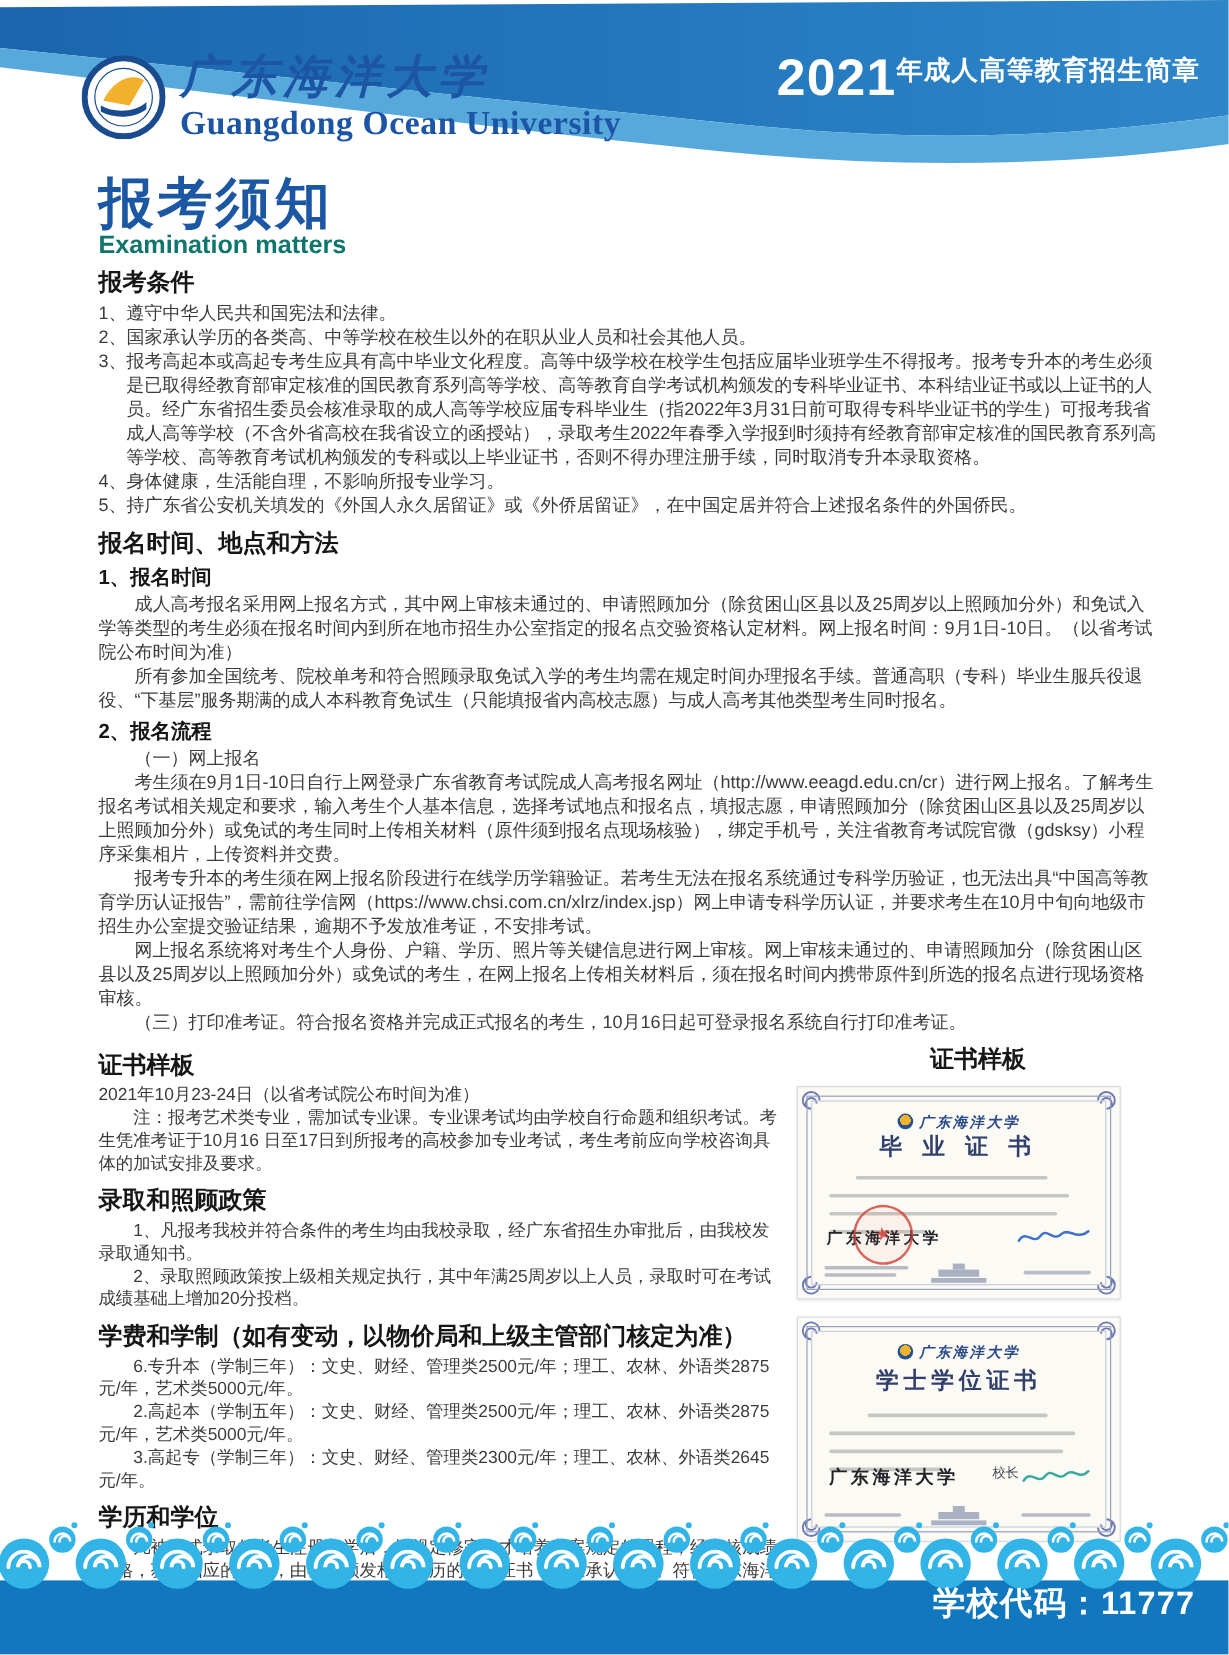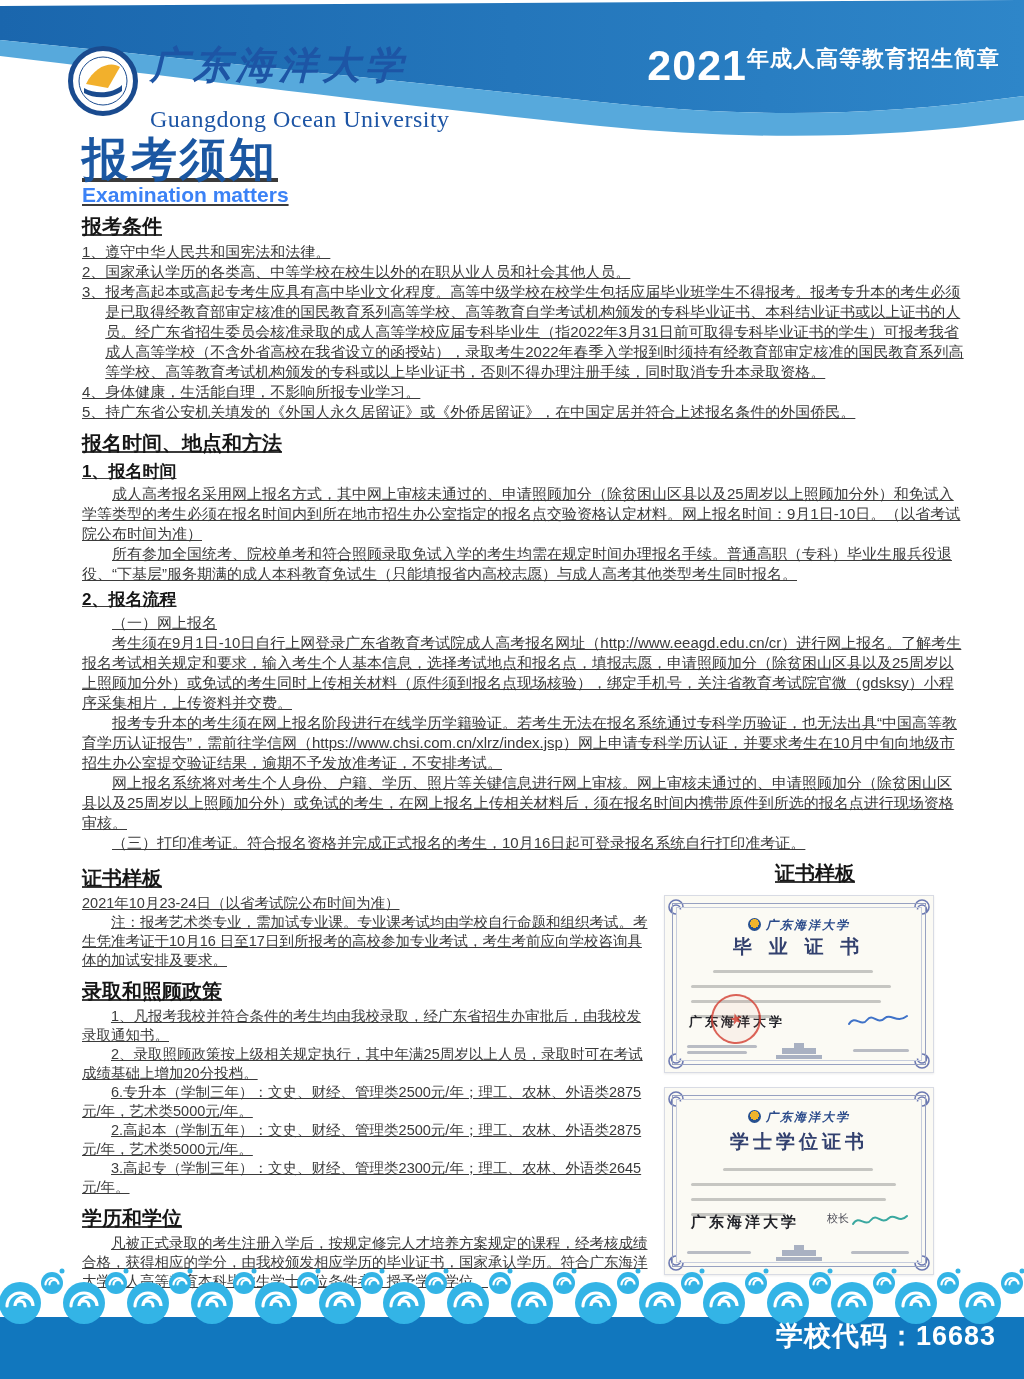--- a/index.html
+++ b/index.html
@@ -5,30 +5,30 @@
   html,body{margin:0;padding:0;background:#ffffff;}
   .page{position:relative;width:1024px;height:1379px;background:#fff;overflow:hidden;
         font-family:"Liberation Sans","DejaVu Sans",sans-serif;color:#3b3b3b;}
 
   
   .header-svg{position:absolute;top:0;left:0;display:block;}
   .brand{position:absolute;left:68px;top:46px;display:flex;align-items:flex-start;gap:12px;}
   .brand-text{display:flex;flex-direction:column;}
   .brand-cn{font-family:"Liberation Serif","DejaVu Serif",serif;font-style:italic;font-weight:bold;
             font-size:38px;color:#1d55a5;letter-spacing:5px;line-height:1.05;}
-  .brand-en{font-family:"Liberation Serif","DejaVu Serif",serif;font-weight:normal;
-            font-size:24px;color:#1d55a5;margin-top:20px;letter-spacing:.5px;}
+  .brand-en{font-family:"Liberation Serif","DejaVu Serif",serif;font-weight:bold;
+            font-size:28px;color:#1d55a5;margin-top:2px;letter-spacing:.5px;}
   .issue-badge{position:absolute;right:24px;top:44px;display:flex;align-items:flex-start;color:#fff;font-weight:bold;}
   .issue-year{font-size:43px;letter-spacing:1px;line-height:1;}
   .issue-rest{font-size:22px;letter-spacing:1px;}
 
   
-  .content{position:absolute;left:82px;top:136px;width:884px;font-size:15px;line-height:20px;text-decoration:underline;}
+  .content{position:absolute;left:82px;top:146px;width:884px;font-size:15px;line-height:20px;}
   .doc-title{font-size:46px;font-weight:800;color:#1b57a2;letter-spacing:3px;line-height:1.0;}
-  .doc-subtitle{font-size:21px;font-weight:bold;color:#3b82f6;margin:3px 0 8px;}
+  .doc-subtitle{font-size:21px;font-weight:bold;color:#0f766e;margin:3px 0 8px;}
   .sec{font-size:20px;font-weight:bold;color:#161616;margin:9px 0 3px;line-height:1.25;}
   .sub{font-size:17px;font-weight:bold;color:#161616;margin:5px 0 2px;line-height:1.25;}
   p{margin:0;}
   .ind{text-indent:2em;}
   .hang{padding-left:1.55em;text-indent:-1.55em;}
 
   .columns{display:flex;gap:14px;margin-top:4px;}
   .col-left{width:600px;font-size:14.5px;line-height:19px;}
   .col-right{width:302px;flex:none;}
   .cert-head{text-align:center;font-size:20px;font-weight:bold;color:#161616;margin:6px 0 12px;}
@@ -124,20 +124,21 @@
     <div class="columns">
       <div class="col-left">
         <div class="sec">证书样板</div>
         <p>2021年10月23-24日（以省考试院公布时间为准）</p>
         <p class="ind">注：报考艺术类专业，需加试专业课。专业课考试均由学校自行命题和组织考试。考生凭准考证于10月16 日至17日到所报考的高校参加专业考试，考生考前应向学校咨询具体的加试安排及要求。</p>
 
         <div class="sec">录取和照顾政策</div>
         <p class="ind">1、凡报考我校并符合条件的考生均由我校录取，经广东省招生办审批后，由我校发录取通知书。</p>
         <p class="ind">2、录取照顾政策按上级相关规定执行，其中年满25周岁以上人员，录取时可在考试成绩基础上增加20分投档。</p>
 
+        <div class="sec">学费和学制（如有变动，以物价局和上级主管部门核定为准）</div>
         <p class="ind">6.专升本（学制三年）：文史、财经、管理类2500元/年；理工、农林、外语类2875元/年，艺术类5000元/年。</p>
         <p class="ind">2.高起本（学制五年）：文史、财经、管理类2500元/年；理工、农林、外语类2875元/年，艺术类5000元/年。</p>
         <p class="ind">3.高起专（学制三年）：文史、财经、管理类2300元/年；理工、农林、外语类2645元/年。</p>
 
         <div class="sec">学历和学位</div>
         <p class="ind">凡被正式录取的考生注册入学后，按规定修完人才培养方案规定的课程，经考核成绩合格，获得相应的学分，由我校颁发相应学历的毕业证书，国家承认学历。符合广东海洋大学成人高等教育本科毕业生学士学位条件者，授予学士学位。</p>
       </div>
 
       <div class="col-right">
         <div class="cert-head">证书样板</div>
@@ -262,15 +263,15 @@
     <use href="#smallcurl" x="564" y="16"></use>
       <use href="#smallcurl" x="628" y="16"></use>
       <use href="#smallcurl" x="692" y="16"></use>
       <use href="#smallcurl" x="756" y="16"></use>
     <use href="#smallcurl" x="820" y="16"></use>
       <use href="#smallcurl" x="884" y="16"></use>
       <use href="#smallcurl" x="948" y="16"></use>
       <use href="#smallcurl" x="1012" y="16"></use>
   </svg>
 
-  <div class="school-code">学校代码：16683</div>
+  <div class="school-code">学校代码：11777</div>
 
 </div>
 
 </body></html>

